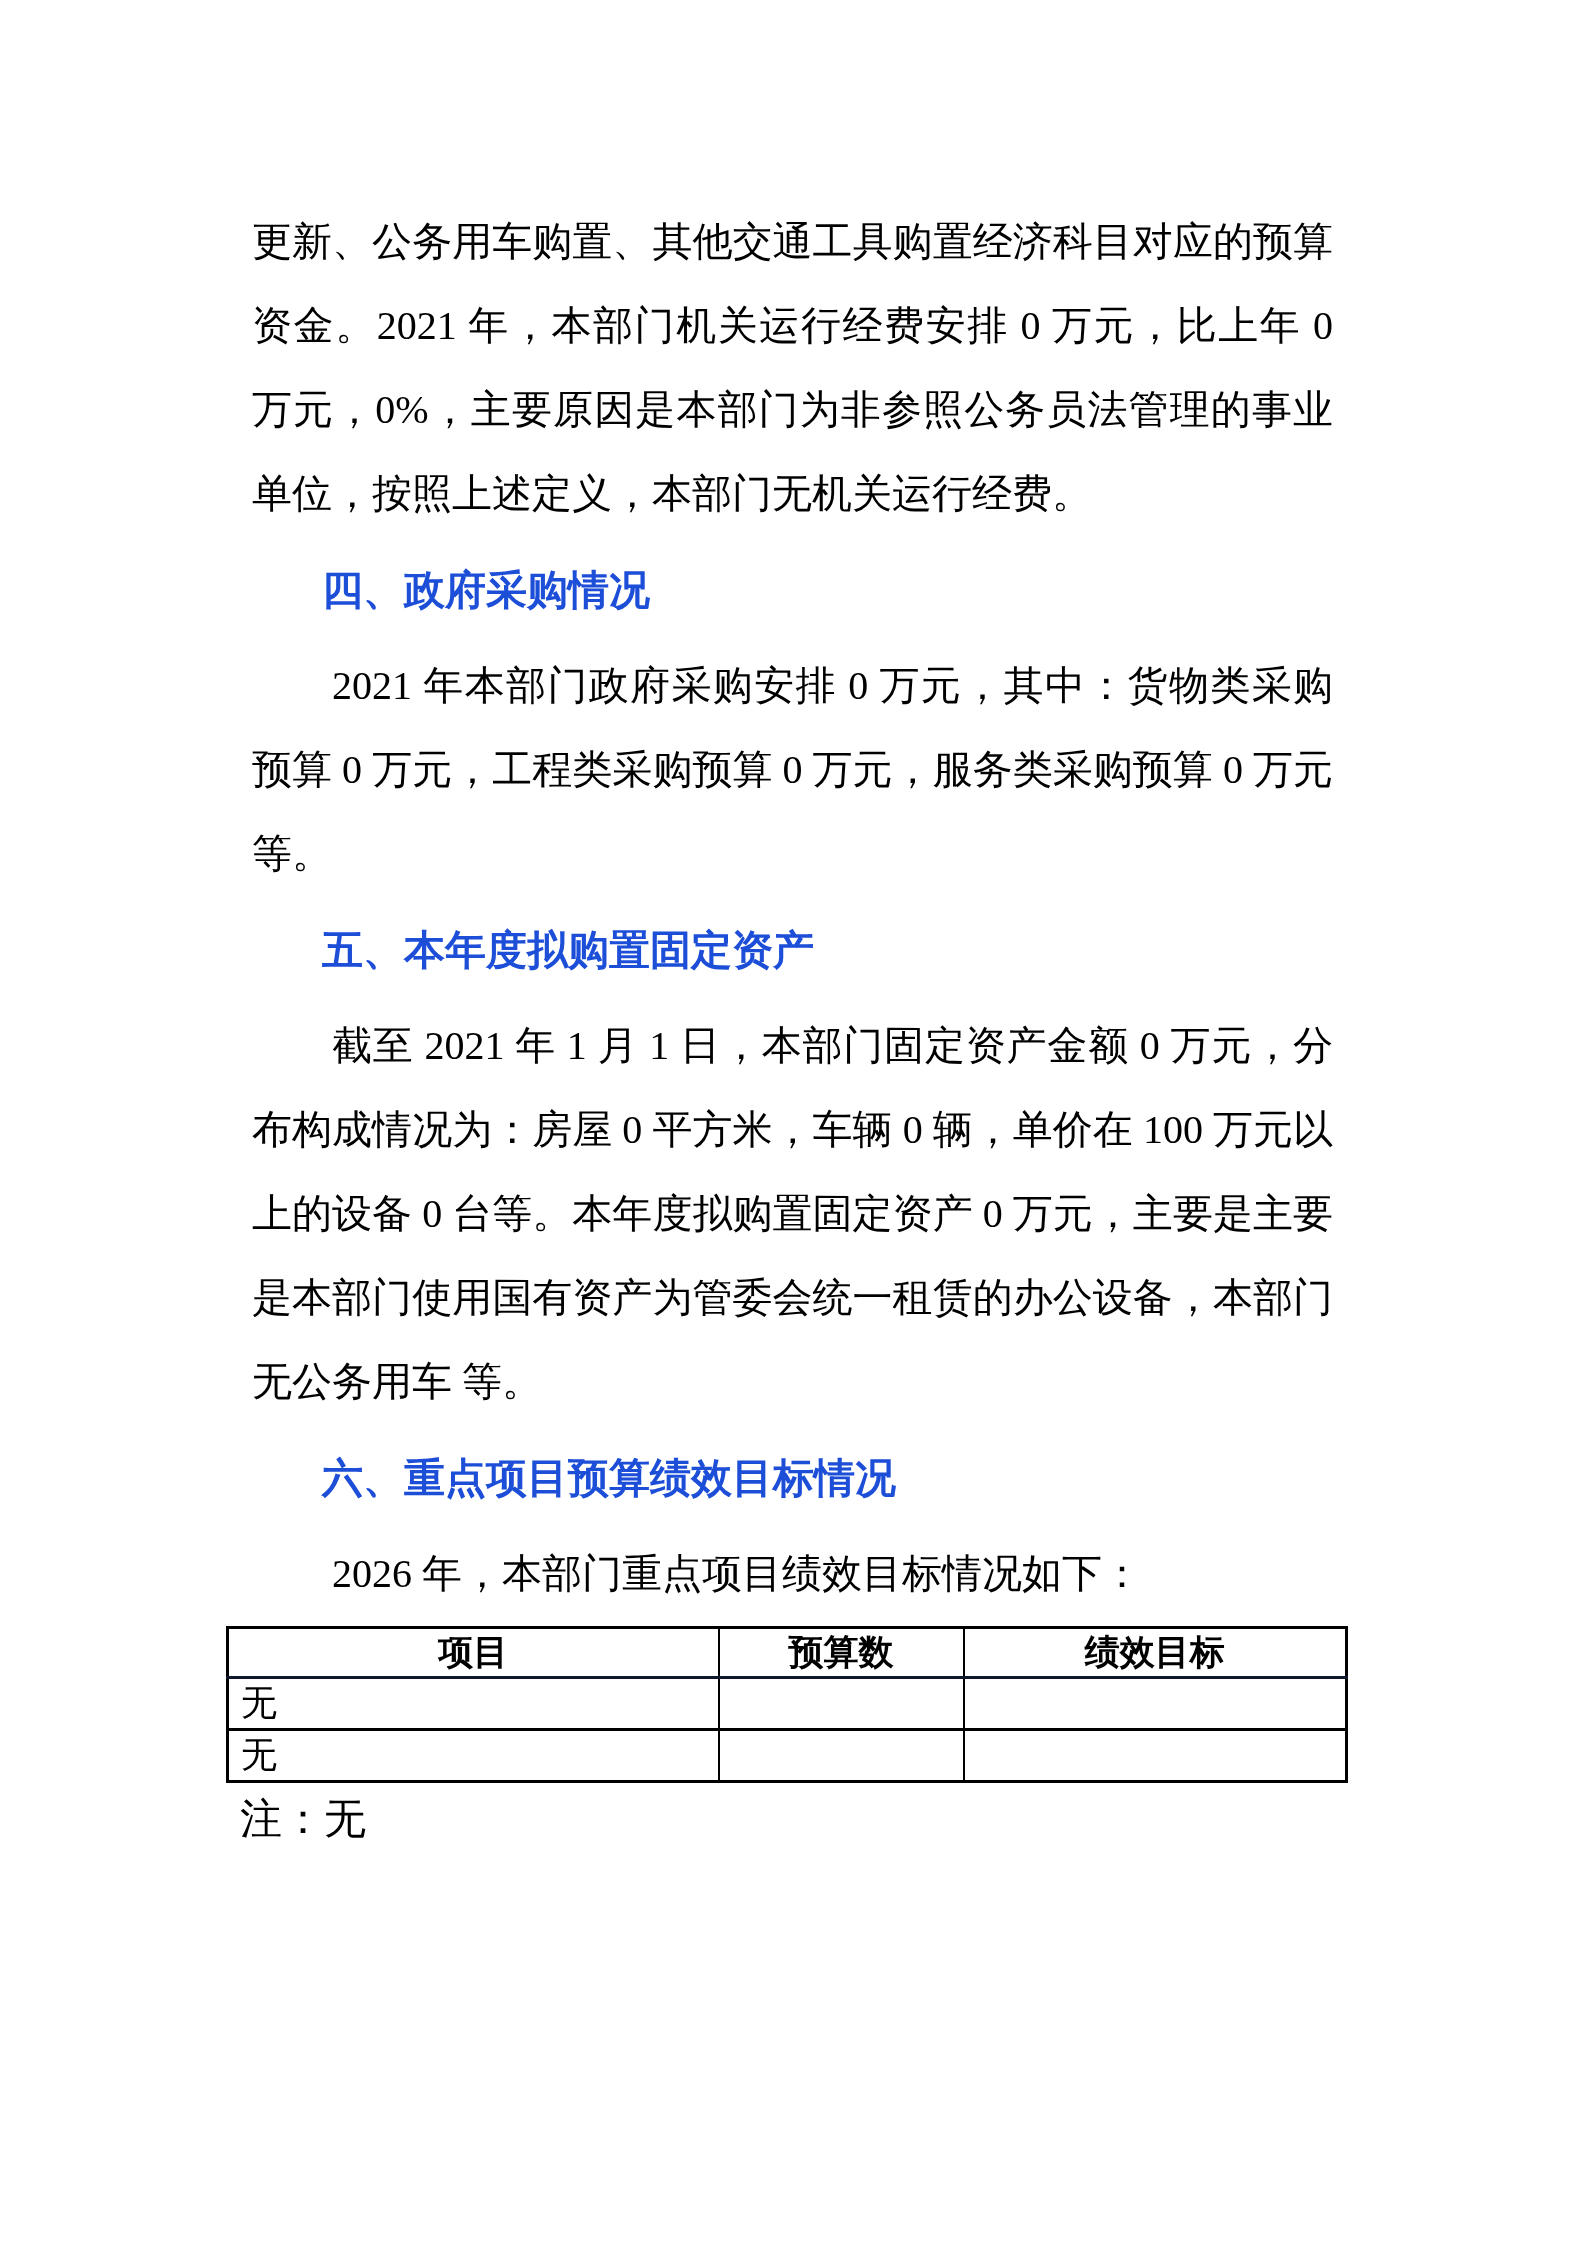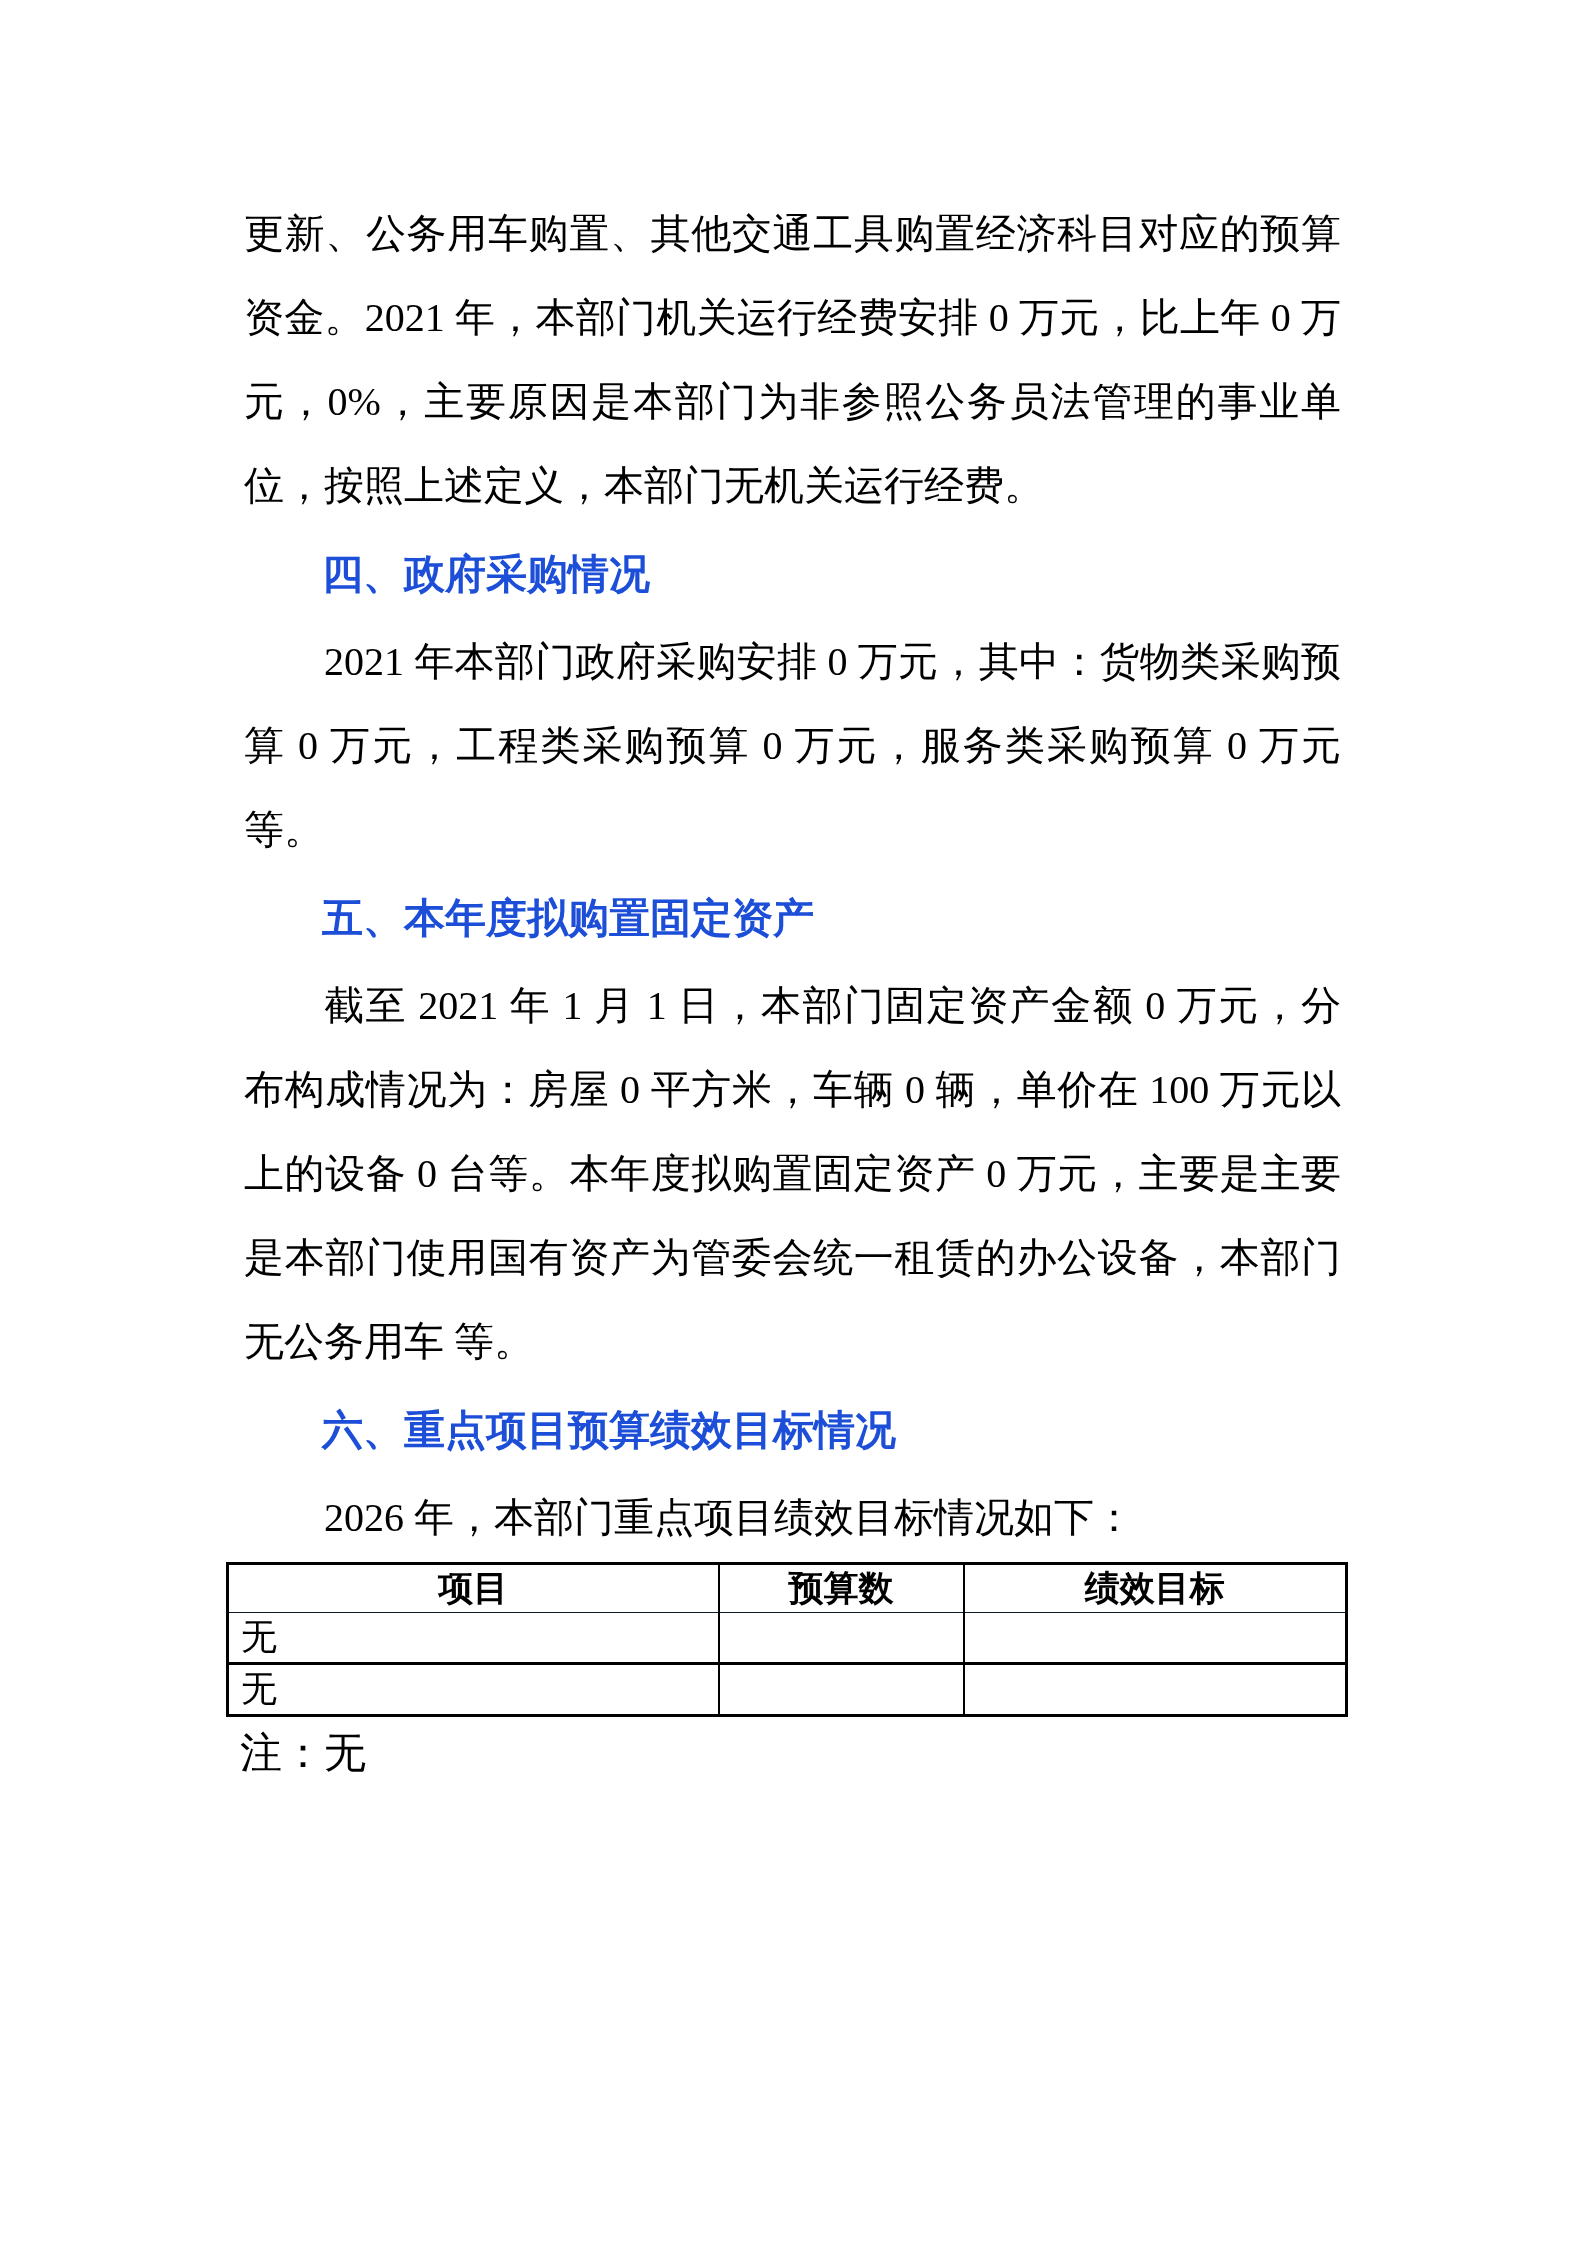--- a/index.html
+++ b/index.html
@@ -15,21 +15,21 @@
     overflow: hidden;
   }
   .content {
     position: absolute;
     left: 240px;
     top: 188px;
     width: 1105px;
     color: #000000;
   }
   p.body {
-    margin: 4px;
+    margin: 12px;
     font-family: "Liberation Serif", "DejaVu Serif", serif;
     font-size: 40px;
     line-height: 84px;
     text-align: justify;
     text-justify: inter-character;
     color: #000000;
   }
   p.indent {
     text-indent: 2em;
   }
@@ -53,21 +53,21 @@
   table.perf col.c1 { width: 491px; }
   table.perf col.c2 { width: 245px; }
   table.perf col.c3 { width: 383px; }
   table.perf th {
     font-family: "Liberation Sans", "DejaVu Sans", sans-serif;
     font-weight: 700;
     font-size: 35px;
     height: 43px;
     text-align: center;
     padding: 0;
-    border-bottom: 1px solid #0f172a;
+    border-bottom: 3px solid #0f172a;
   }
   table.perf td {
     font-family: "Liberation Serif", "DejaVu Serif", serif;
     font-size: 36px;
     height: 43px;
     text-align: left;
     padding: 0 0 0 12px;
   }
   table.perf th + th,
   table.perf td + td {

